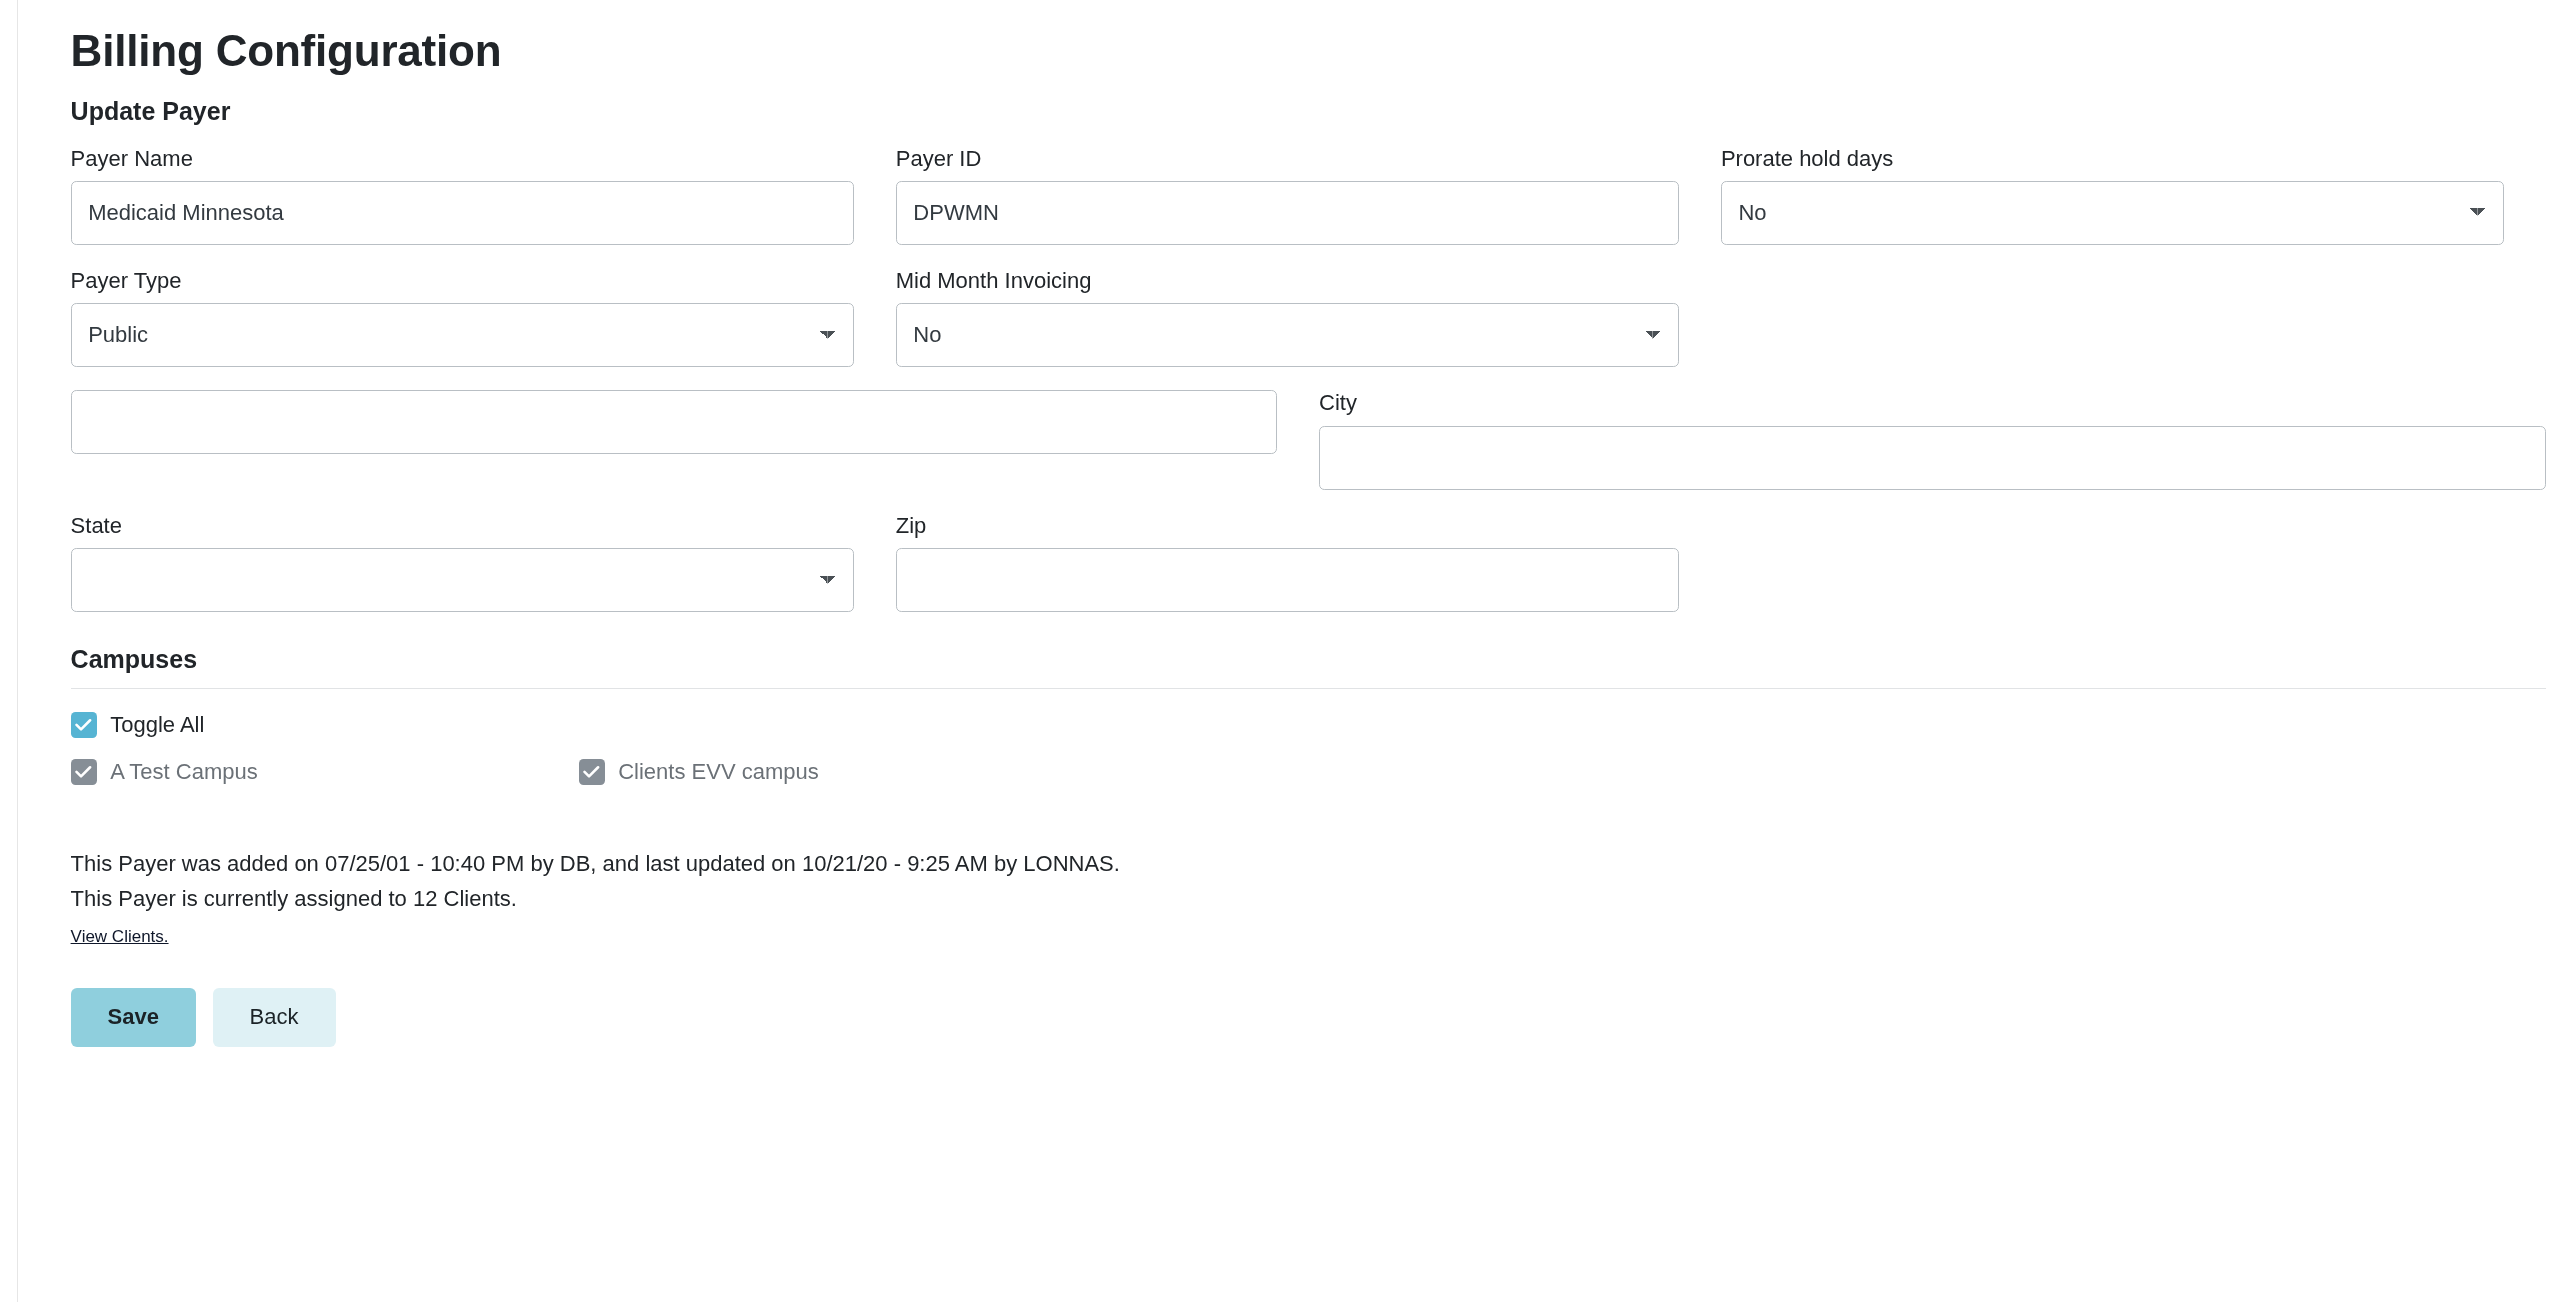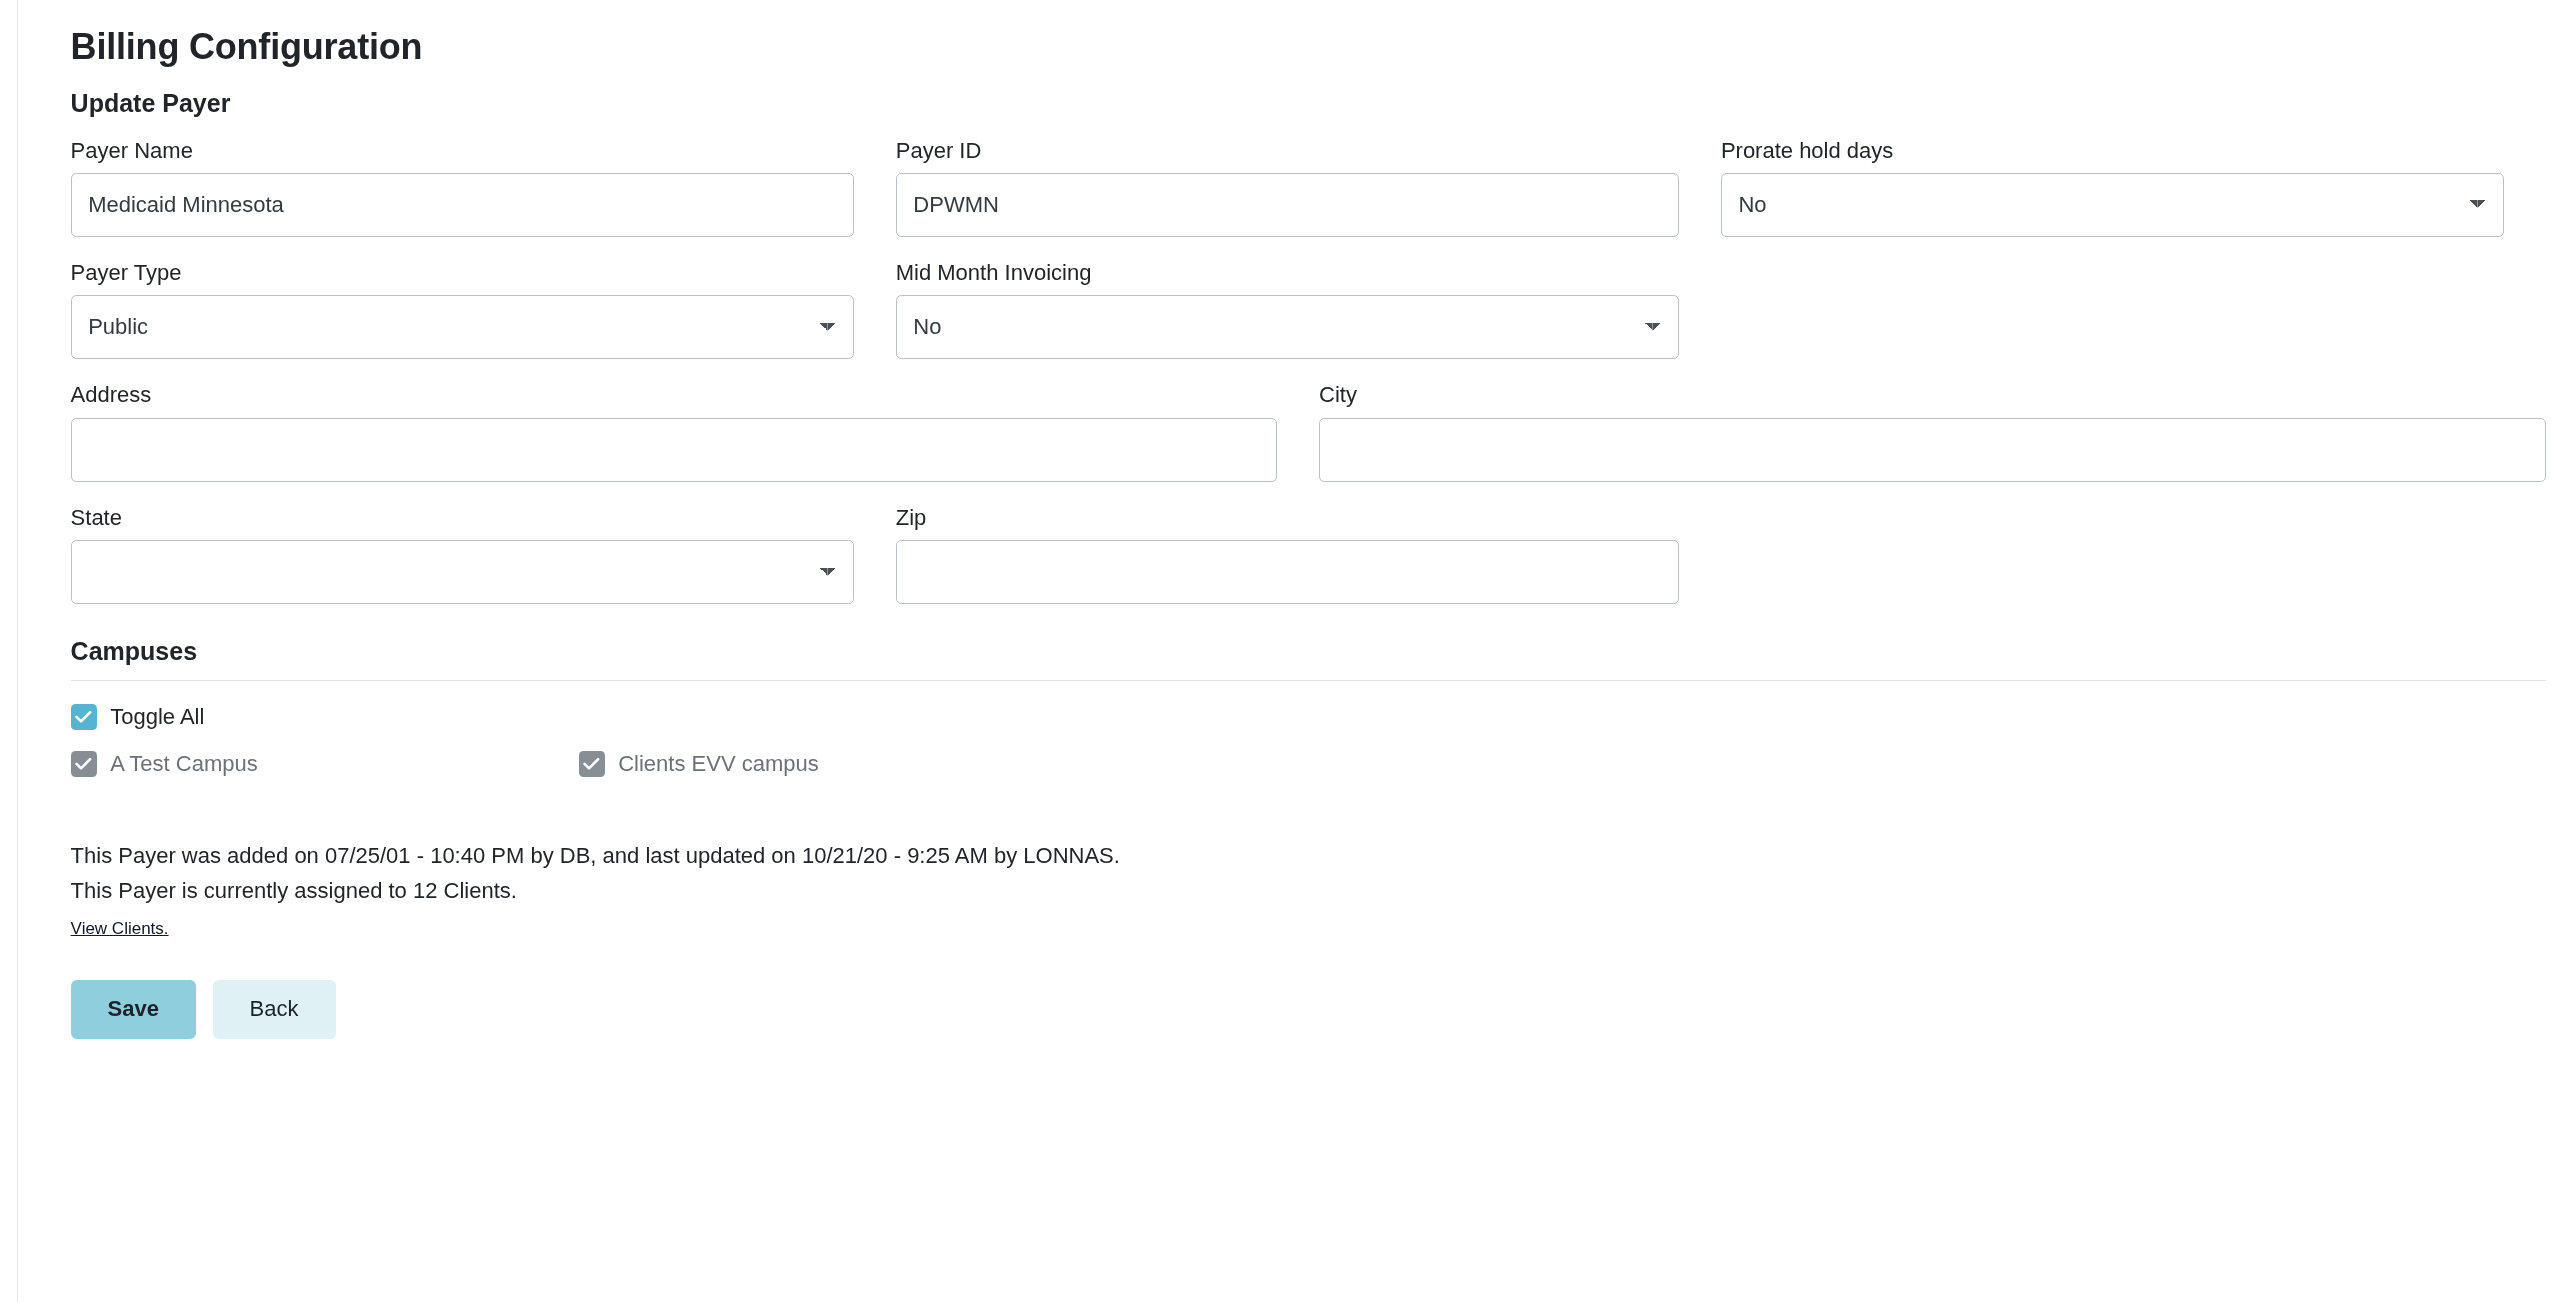--- a/index.html
+++ b/index.html
@@ -16,21 +16,21 @@
     -webkit-font-smoothing: antialiased;
   }
   .page {
     box-sizing: border-box;
     padding: 26px 30px 0 53px;
     border-left: 1.5px solid #e6e6e6;
     margin-left: 16.6px;
     height: 1302px;
   }
   .page-title {
-    font-size: 36px;
+    font-size: 44px;
     font-weight: bold;
     color: #212529;
     margin: 0 0 21px 0;
     letter-spacing: -0.2px;
   }
   .section-subtitle {
     font-size: 25px;
     font-weight: bold;
     color: #212529;
     margin: 0 0 19.7px 0;
@@ -201,21 +201,20 @@
         <option>No</option>
       </select>
     </div>
     <div class="field col-c"></div>
   </div>
 
   <div class="row-gap"></div>
 
   <div class="form-row">
     <div class="field wide-a">
-      <label class="field-label">Address</label>
       <input class="control" type="text" value="" style="">
     </div>
     <div class="field wide-b" style="padding-right:0;">
       <label class="field-label">City</label>
       <input class="control" type="text" value="" style="">
     </div>
   </div>
 
   <div class="row-gap"></div>
 

